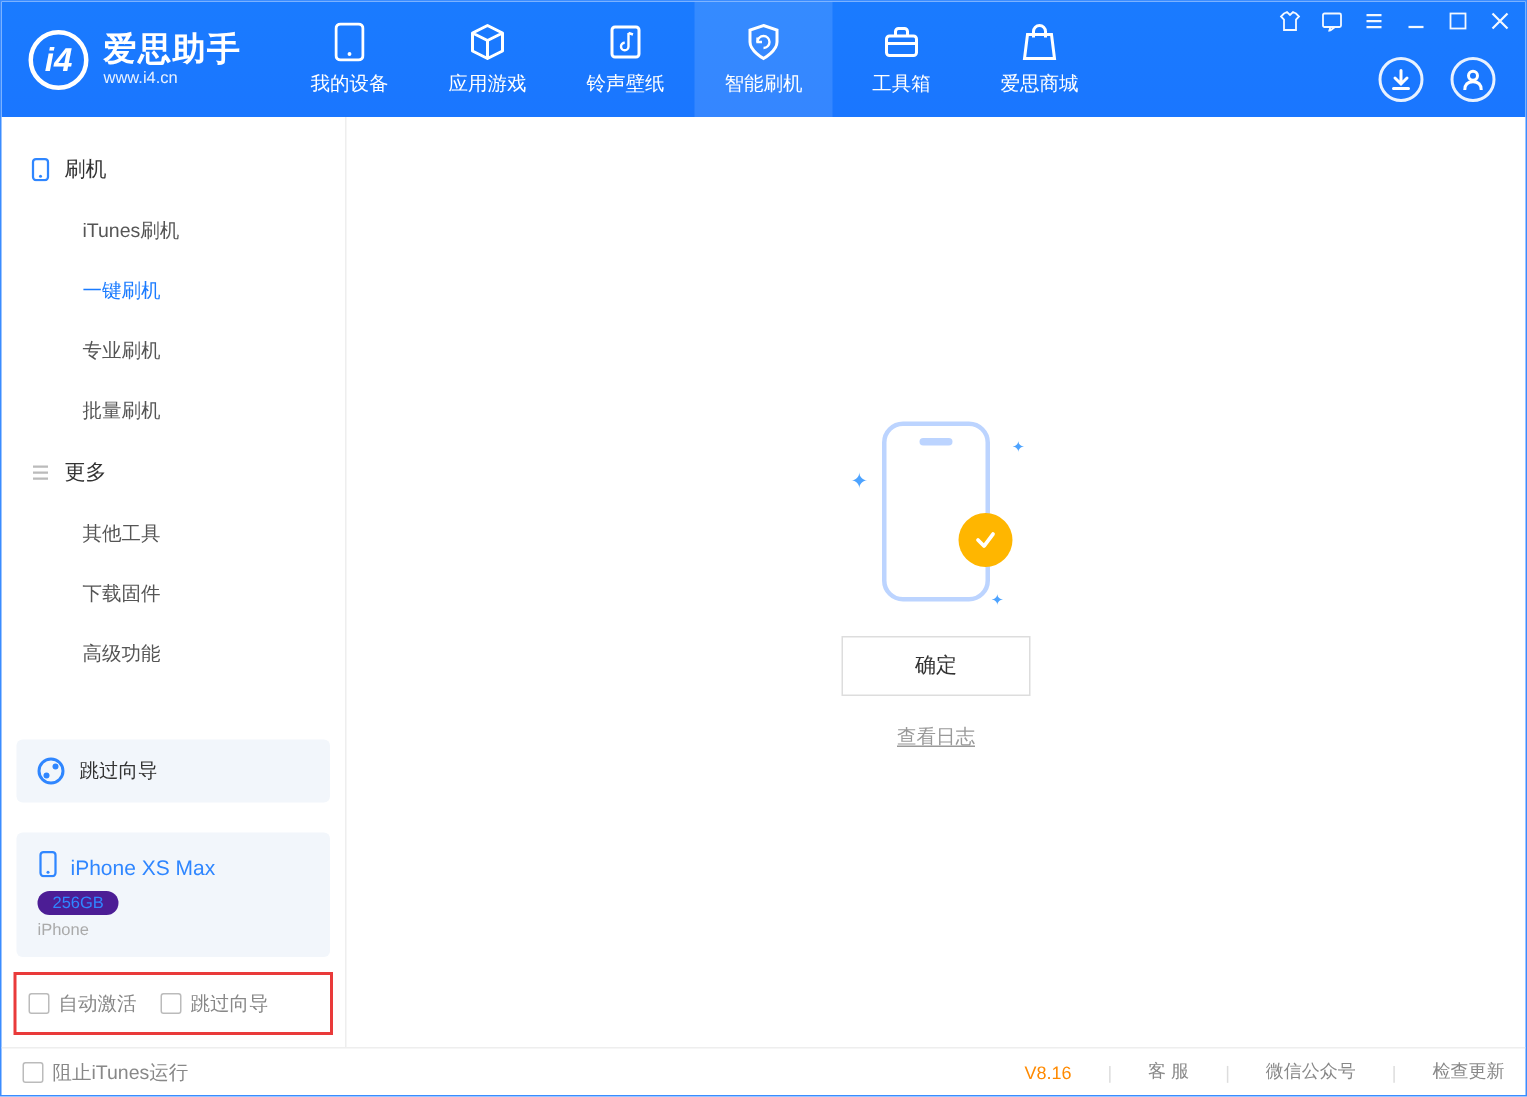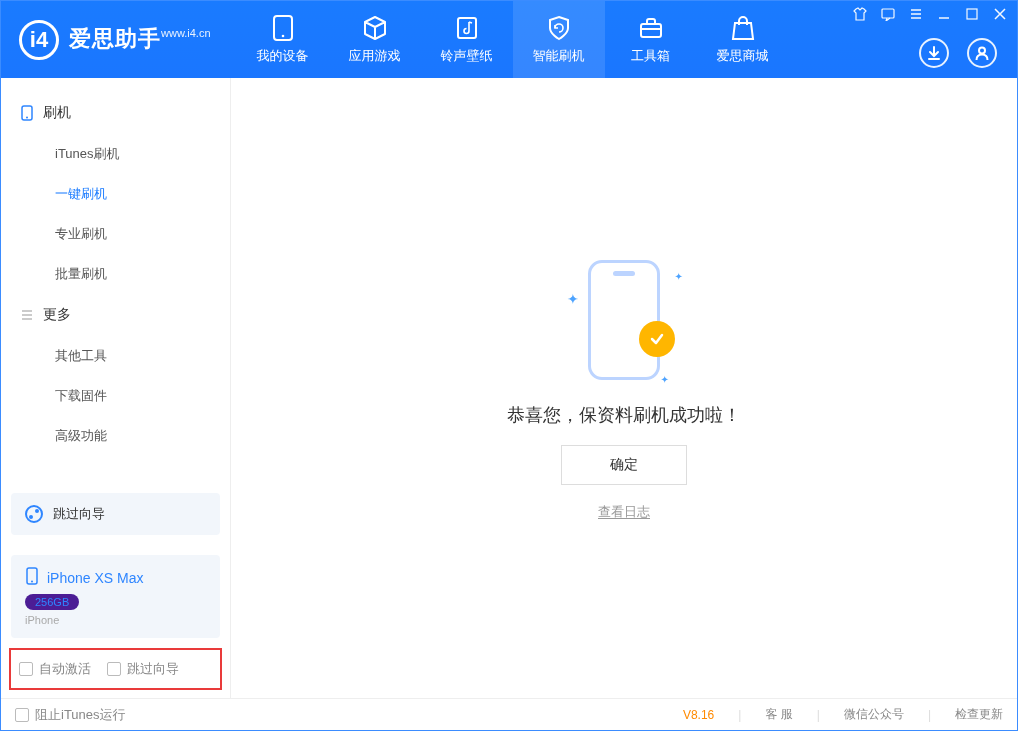--- a/index.html
+++ b/index.html
@@ -1,22 +1,22 @@
 <!DOCTYPE html>
 <html><head>
 <meta charset="utf-8">
 <style>
 * { margin: 0; padding: 0; box-sizing: border-box; font-family: "Microsoft YaHei", -apple-system, sans-serif; }
 body { background: #fff; width: 1018px; height: 731px; position: relative; border: 1px solid #3b8cff; display: flex; flex-direction: column; }
 
 
 .header { height: 77px; background: linear-gradient(180deg, #1a7bff 0%, #1a76ff 100%); display: flex; align-items: stretch; color: #fff; position: relative; }
 .logo-area { display: flex; align-items: center; padding: 0 18px; cursor: pointer; }
-.logo-circle { width: 40px; height: 40px; border: 3px solid #fff; border-radius: 50%; display: flex; align-items: center; justify-content: center; font-size: 22px; font-weight: 700; }
-.logo-text { margin-left: 10px; display: flex; flex-direction: row; line-height: 1.1; }
+.logo-circle { width: 40px; height: 40px; border: 3px solid #fff; border-radius: 50%; display: flex; align-items: center; justify-content: center; font-size: 22px; font-weight: 700; font-style: italic; }
+.logo-text { margin-left: 10px; display: flex; flex-direction: column; line-height: 1.1; }
 .logo-text .cn { font-size: 22px; font-weight: 700; letter-spacing: 1px; }
 .logo-text .en { font-size: 11px; opacity: .9; }
 
 .tabs { display: flex; margin-left: 8px; }
 .tab { width: 92px; display: flex; flex-direction: column; align-items: center; justify-content: center; gap: 6px; cursor: pointer; font-size: 13px; }
 .tab.active { background: rgba(255,255,255,0.12); }
 .tab-icon { width: 28px; height: 26px; display:flex; align-items:center; justify-content:center; }
 
 .titlebar-controls { position: absolute; top: 6px; right: 10px; display: flex; gap: 14px; align-items: center; }
 .tc-ic { width: 14px; height: 14px; cursor: pointer; opacity: .95; display:flex; align-items:center; justify-content:center; }
@@ -255,21 +255,20 @@
       <span class="sparkle a">✦</span>
       <span class="sparkle b">✦</span>
       <span class="sparkle c">✦</span>
       <div class="phone"></div>
       <div class="badge-check">
           <svg width="18" height="18" viewBox="0 0 18 18">
             <path d="M4 9 L8 13 L14 5" fill="none" stroke="#fff" stroke-width="2.5" stroke-linecap="round" stroke-linejoin="round"></path>
           </svg>
         </div>
     </div>
-    <div class="msg">恭喜您，保资料刷机成功啦！</div>
     <button class="btn-ok">确定</button>
     <a class="loglink">查看日志</a>
   </div>
 </div>
 
 <div class="footer">
   <label class="chk">
     <span class="chk-box"></span>
     <span>阻止iTunes运行</span>
   </label>

